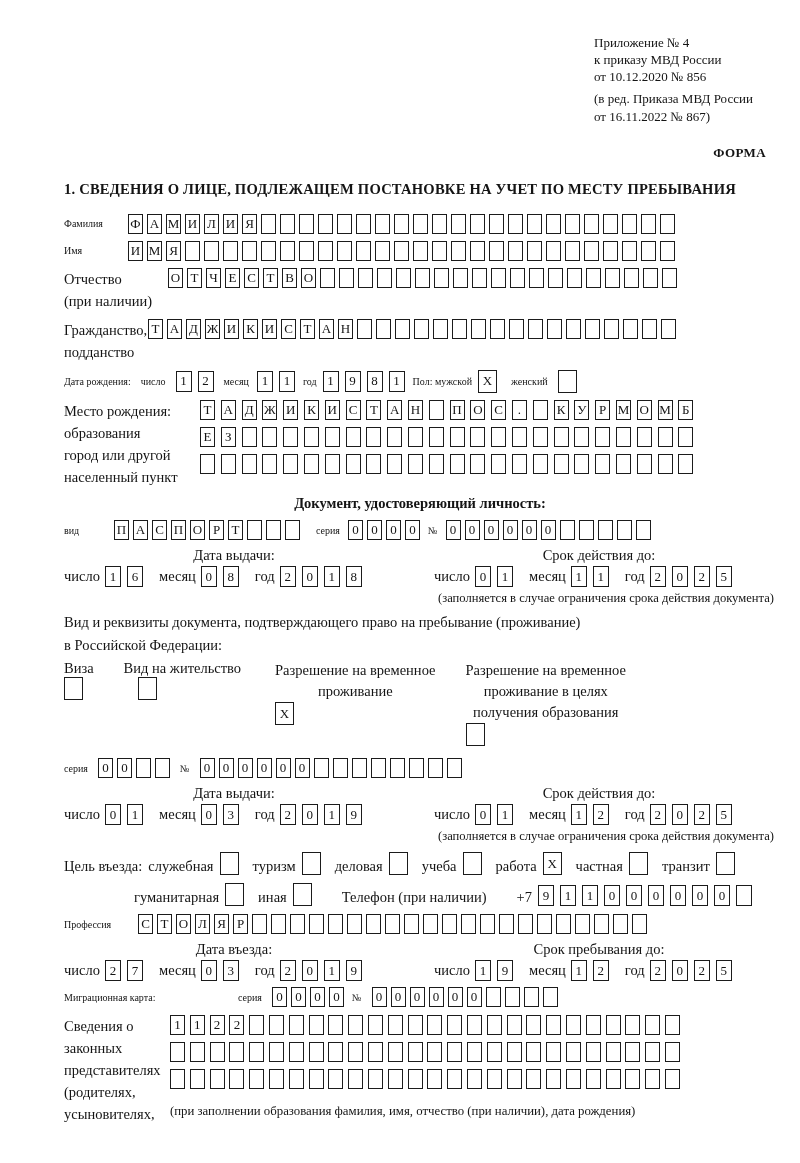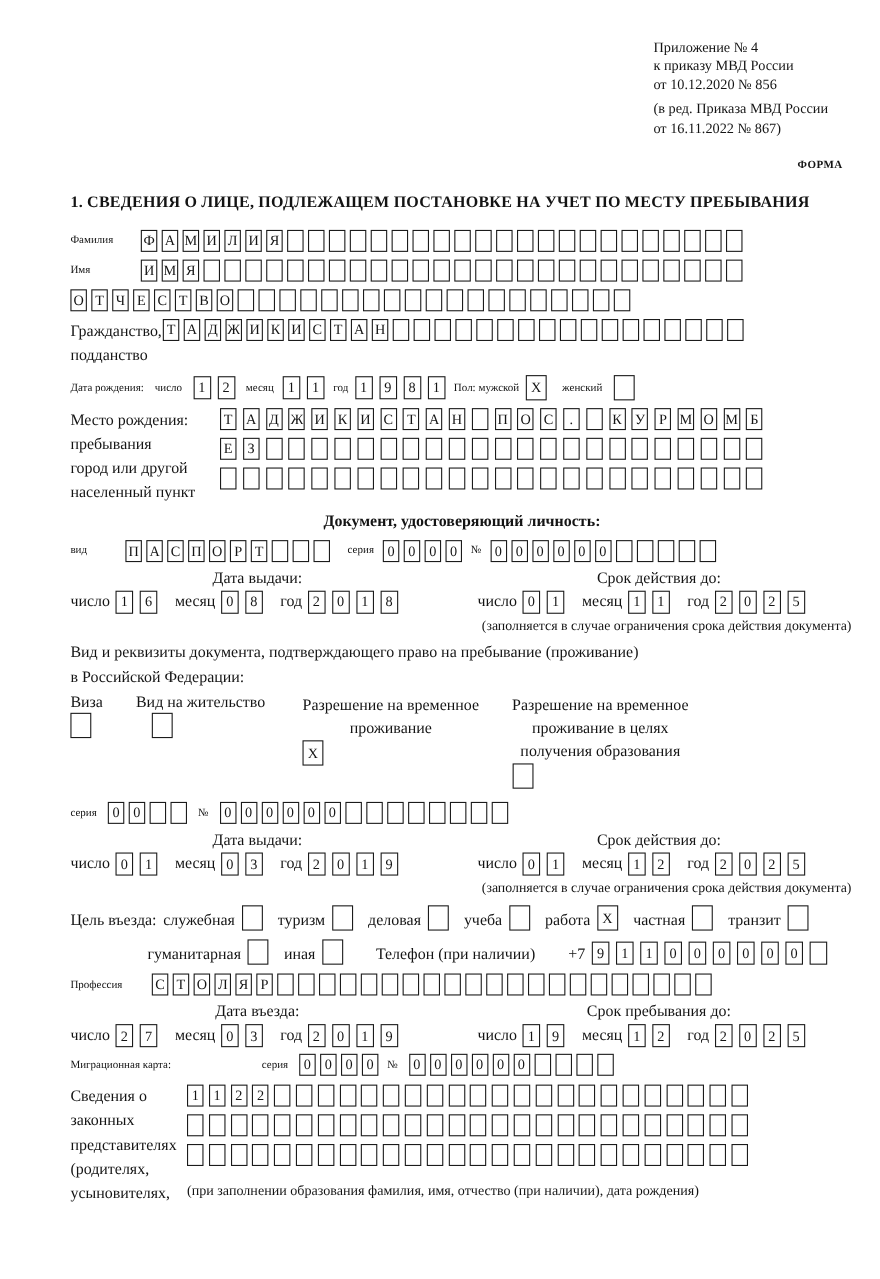--- a/index.html
+++ b/index.html
@@ -7,21 +7,21 @@
   body {
     width:800px; height:1163px;
     font-family:"Liberation Serif","DejaVu Serif",serif;
     color:#141414;
   }
   .page { width:800px; height:1163px; padding:34px 24px 0 64px; overflow:hidden; }
 
   
   .refblock { margin-left:auto; width:182px; font-size:13px; line-height:1.32; white-space:nowrap; }
   .refblock .gap { margin-top:5px; }
-  .forma { text-align:right; padding-right:10px; font-weight:bold; font-size:10px; margin-top:20px; letter-spacing:.4px; }
+  .forma { text-align:right; padding-right:10px; font-weight:bold; font-size:13px; margin-top:20px; letter-spacing:.4px; }
 
   .title { text-align:center; font-weight:bold; font-size:15.5px; margin-top:16px; line-height:1.5; }
   .blankline { display:inline-block; width:56px; border-bottom:2px solid #141414; height:.9em; margin-left:10px; }
 
   .sec-heading { font-weight:bold; font-size:14.6px; margin:20px 0 16px 0; letter-spacing:.2px; }
 
   .row { display:flex; align-items:center; margin-bottom:7px; }
   .row.top { align-items:flex-start; }
   .lbl { font-size:10px; flex-shrink:0; }
   .lblcol { font-size:14.5px; line-height:1.52; flex-shrink:0; }
@@ -152,20 +152,24 @@
         <span class="cbox"></span>
         <span class="cbox"></span>
         <span class="cbox"></span>
         <span class="cbox"></span>
         <span class="cbox"></span>
         <span class="cbox"></span>
       </span>
   </div>
 
   <div class="row top">
+    <span class="lblcol w104">
+      <div>Отчество</div>
+      <div>(при наличии)</div>
+    </span>
     <span class="boxes">
         <span class="cbox">О</span>
         <span class="cbox">Т</span>
         <span class="cbox">Ч</span>
         <span class="cbox">Е</span>
         <span class="cbox">С</span>
         <span class="cbox">Т</span>
         <span class="cbox">В</span>
         <span class="cbox">О</span>
         <span class="cbox"></span>
@@ -252,21 +256,21 @@
       </span>
     <span class="lbl" style="margin:0 10px 0 14px;">женский</span>
     <span class="boxes chk">
         <span class="cbox"></span>
       </span>
   </div>
 
   <div class="row top">
     <span class="lblcol w136">
       <div>Место рождения:</div>
-      <div>пребывания</div>
+      <div>образования</div>
       <div>город или другой</div>
       <div>населенный пункт</div>
     </span>
     <span class="stack">
       <span class="row boxes wide">
           <span class="cbox">Т</span>
           <span class="cbox">А</span>
           <span class="cbox">Д</span>
           <span class="cbox">Ж</span>
           <span class="cbox">И</span>

